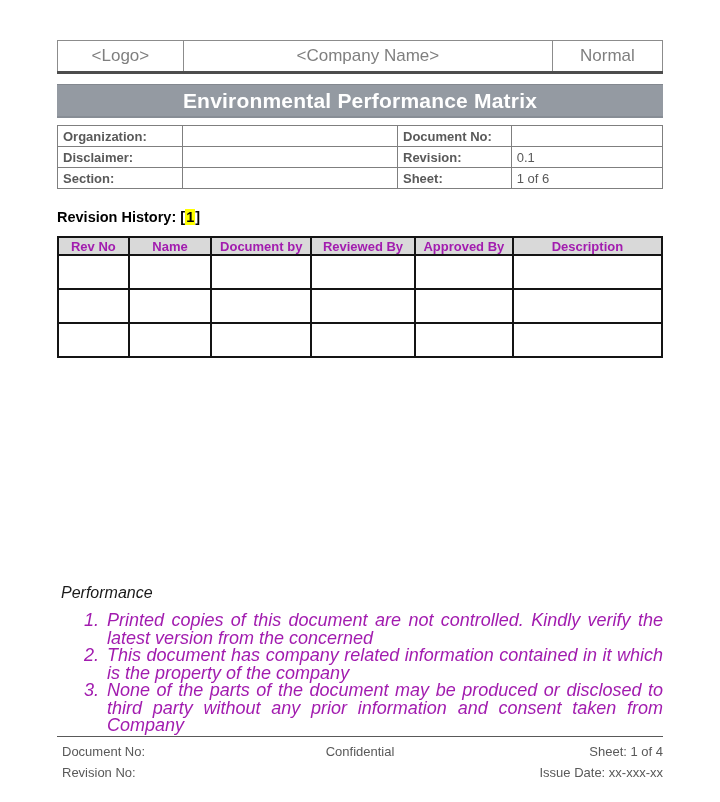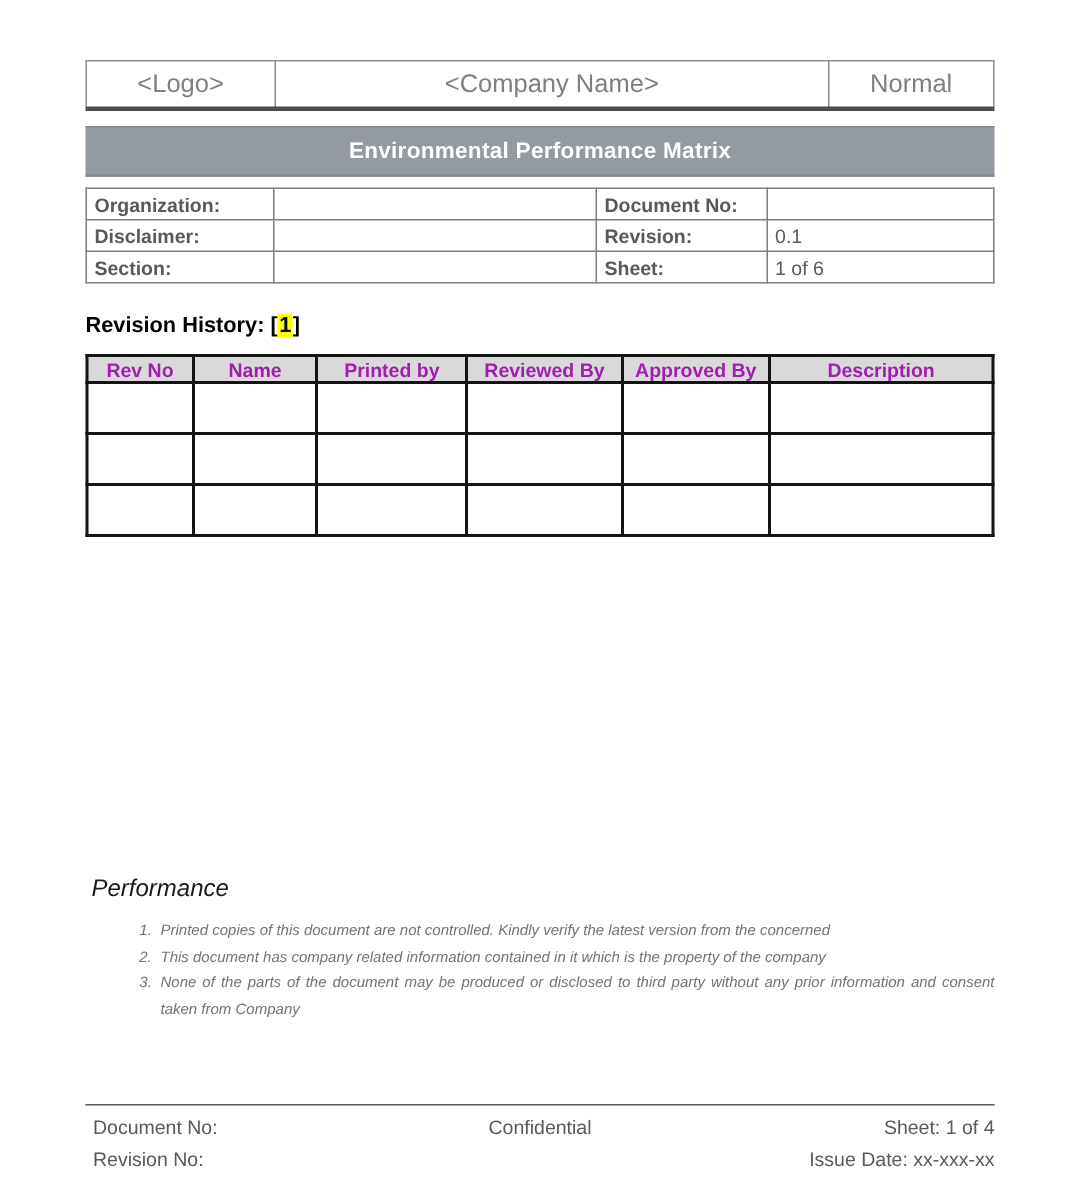--- a/index.html
+++ b/index.html
@@ -44,21 +44,21 @@
     background: #949aa2;
     border-top: 1px solid #83888f;
     border-bottom: 2px solid #878d95;
     display: flex;
     align-items: center;
     justify-content: center;
   }
   .title-bar .title-text {
     color: #ffffff;
     font-weight: bold;
-    font-size: 15px;
+    font-size: 21px;
     letter-spacing: 0.2px;
   }
 
   
   .info-table {
     margin-top: 7px;
     width: 100%;
     border-collapse: collapse;
   }
   .info-table td {
@@ -119,22 +119,22 @@
   .disclaimer-heading {
     font-style: italic;
     font-size: 16px;
     color: #1a1a1a;
     padding-left: 4px;
   }
   .disclaimer-list {
     margin: 10px 0 0 0;
     padding-left: 47px;
     font-style: italic;
-    font-size: 10px;
-    color: #737373;
+    font-size: 18px;
+    color: #a21caf;
   }
   .disclaimer-list li {
     padding-left: 3px;
     line-height: 17.5px;
     text-align: justify;
     text-align-last: left;
   }
 
   
   .footer {
@@ -197,21 +197,21 @@
     </tbody>
       </table>
 
     <div class="rev-heading"><span>Revision History: </span><span>[</span><span class="hl">1</span><span>]</span></div>
 
     <table class="rev-table">
       <tbody>
           <tr>
         <th class="rc1">Rev No</th>
         <th class="rc2">Name</th>
-        <th class="rc3">Printed by</th>
+        <th class="rc3">Document by</th>
         <th class="rc4">Reviewed By</th>
         <th class="rc5">Approved By</th>
         <th class="rc6">Description</th>
       </tr>
       <tr>
         <td></td>
             <td></td>
             <td></td>
             <td></td>
             <td></td>

